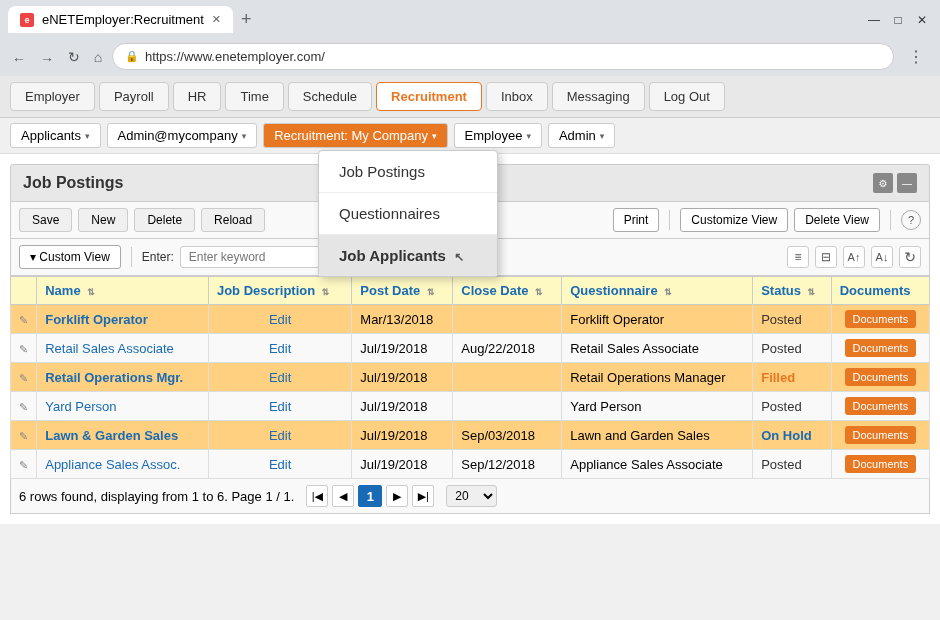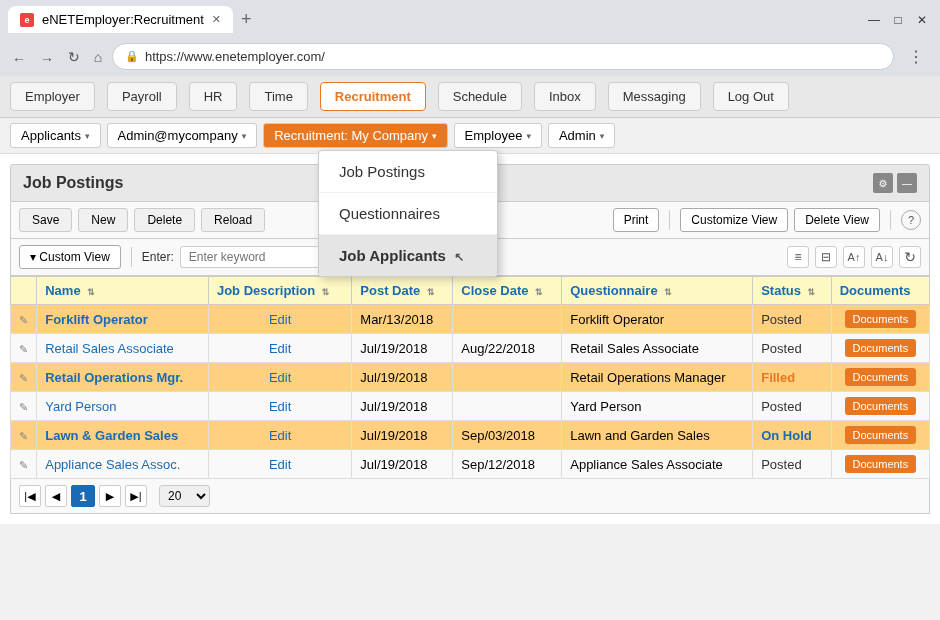--- a/index.html
+++ b/index.html
@@ -17,21 +17,21 @@
     .browser-toolbar { display: flex; align-items: center; gap: 6px; padding: 4px 0 6px; }
     .nav-btn { background: none; border: none; font-size: 14px; color: #555; cursor: pointer; padding: 4px; }
     .address-bar { flex: 1; background: white; border: 1px solid #ccc; border-radius: 20px; padding: 5px 12px; display: flex; align-items: center; gap: 6px; font-size: 13px; color: #333; }
     .address-bar .lock-icon { color: #666; font-size: 11px; }
     .menu-btn { background: none; border: none; font-size: 16px; color: #555; cursor: pointer; padding: 4px 8px; }
 
     
     .app-container { background: white; }
 
     
-    .top-nav { background: #e8e8e8; border-bottom: 1px solid #ccc; padding: 6px 10px; display: flex; gap: 12px; }
+    .top-nav { background: #e8e8e8; border-bottom: 1px solid #ccc; padding: 6px 10px; display: flex; gap: 4px; }
     .nav-tab { padding: 6px 14px; border: 1px solid #ccc; border-radius: 4px; background: #f5f5f5; cursor: pointer; font-size: 13px; color: #333; }
     .nav-tab.active { background: white; color: #e87722; border-color: #e87722; font-weight: bold; }
 
     
     .secondary-nav { background: #f0f0f0; border-bottom: 1px solid #ddd; padding: 5px 10px; display: flex; gap: 6px; align-items: center; position: relative; }
     .dropdown-btn { padding: 4px 10px; border: 1px solid #ccc; border-radius: 3px; background: white; cursor: pointer; display: flex; align-items: center; gap: 4px; font-size: 12px; }
     .dropdown-btn .arrow { font-size: 9px; color: #666; }
     .dropdown-btn.highlighted { background: #e87722; color: white; }
     .dropdown-btn.highlighted .arrow { color: white; }
 
@@ -117,22 +117,22 @@
   </div>
 </div>
 
 <div class="app-container">
 
   <div class="top-nav">
     <button class="nav-tab">Employer</button>
     <button class="nav-tab">Payroll</button>
     <button class="nav-tab">HR</button>
     <button class="nav-tab">Time</button>
+    <button class="nav-tab">Schedule</button>
     <button class="nav-tab active">Recruitment</button>
-    <button class="nav-tab">Schedule</button>
     <button class="nav-tab">Inbox</button>
     <button class="nav-tab">Messaging</button>
     <button class="nav-tab">Log Out</button>
   </div>
 
   <div class="secondary-nav">
     <button class="dropdown-btn">
       <span>Applicants</span>
       <span class="arrow">▾</span>
     </button>
@@ -272,20 +272,21 @@
       <td>Jul/19/2018</td>
       <td>Sep/12/2018</td>
       <td>Appliance Sales Associate</td>
       <td class="status-posted">Posted</td>
       <td style="text-align:center;"><button class="doc-btn">Documents</button></td>
     </tr>
         </tbody>
     </table>
 
     <div class="pagination">
+      <span class="page-info">6 rows found, displaying from 1 to 6. Page 1 / 1.</span>
       <button class="page-nav-btn">|◀</button>
       <button class="page-nav-btn">◀</button>
       <div class="page-num">1</div>
       <button class="page-nav-btn">▶</button>
       <button class="page-nav-btn">▶|</button>
       <select class="page-size-select">
         <option value="20">20</option>
         <option value="50">50</option>
         <option value="100">100</option>
       </select>

